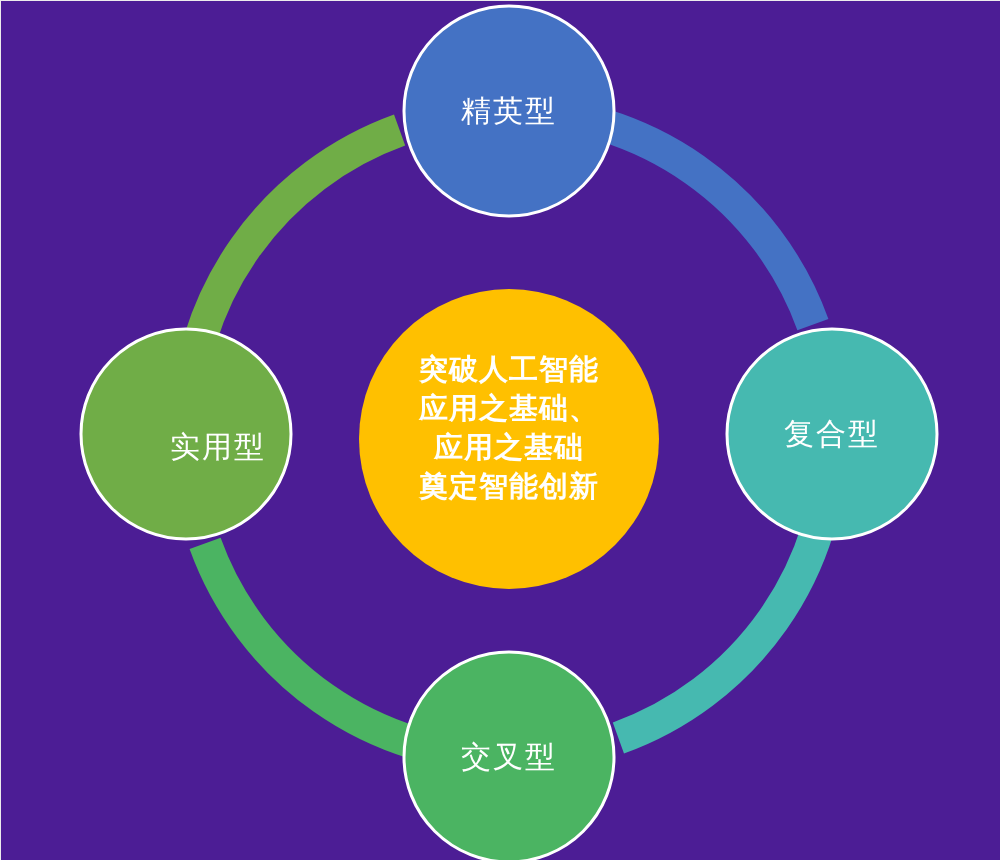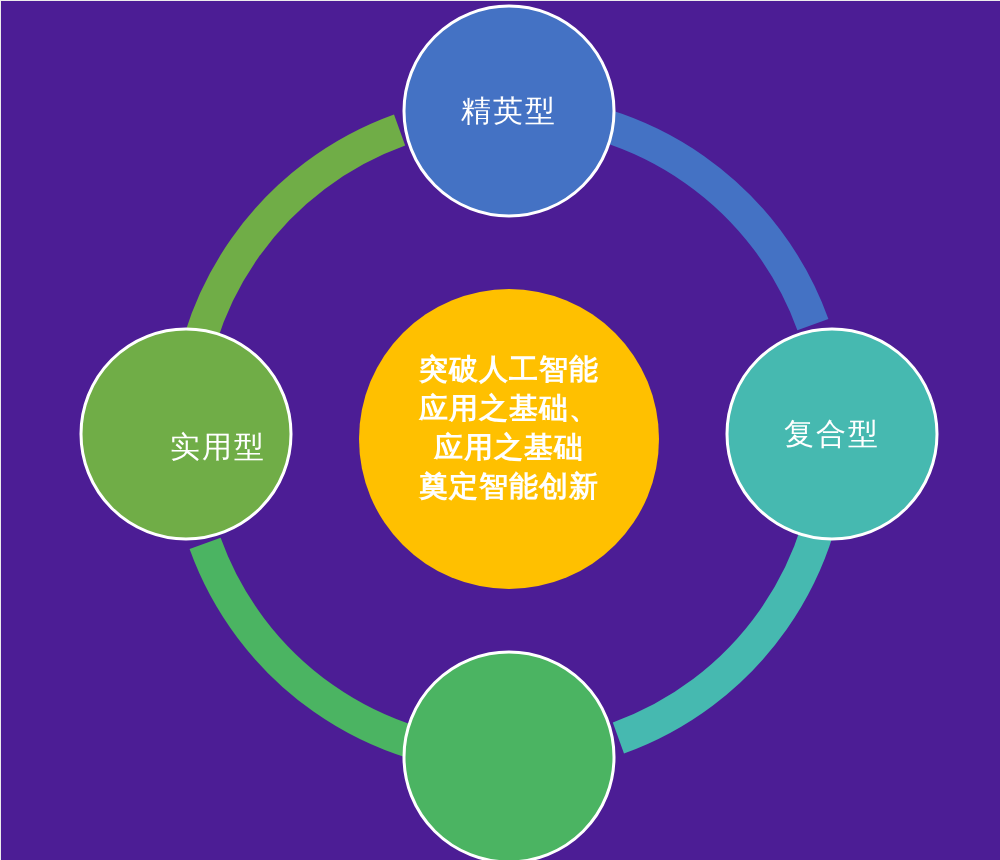--- a/index.html
+++ b/index.html
@@ -82,20 +82,21 @@
     <circle class="node-circle" cx="508" cy="110" r="105" fill="#4472C4"></circle>
     <circle class="node-circle" cx="831" cy="433" r="105" fill="#46B9B0"></circle>
     <circle class="node-circle" cx="508" cy="756" r="105" fill="#4BB462"></circle>
     <circle class="node-circle" cx="185" cy="433" r="105" fill="#70AD47"></circle>
 
     <circle class="center-circle" cx="508" cy="438" r="150" fill="#FFC000"></circle>
   </svg>
 
   <div class="node-label" style="left:508px; top:110px;">精英型</div>
   <div class="node-label" style="left:831px; top:433px;font-family:Liberation Serif, serif;">复合型</div>
+  <div class="node-label" style="left:508px; top:756px;">交叉型</div>
   <div class="node-label" style="left:185px; top:446px;margin-left:32px;">实用型</div>
 
   <div class="center-text">
     <span>突破人工智能</span>
     <span>应用之基础、</span>
     <span>应用之基础</span>
     <span>奠定智能创新</span>
   </div>
 
 </div>

